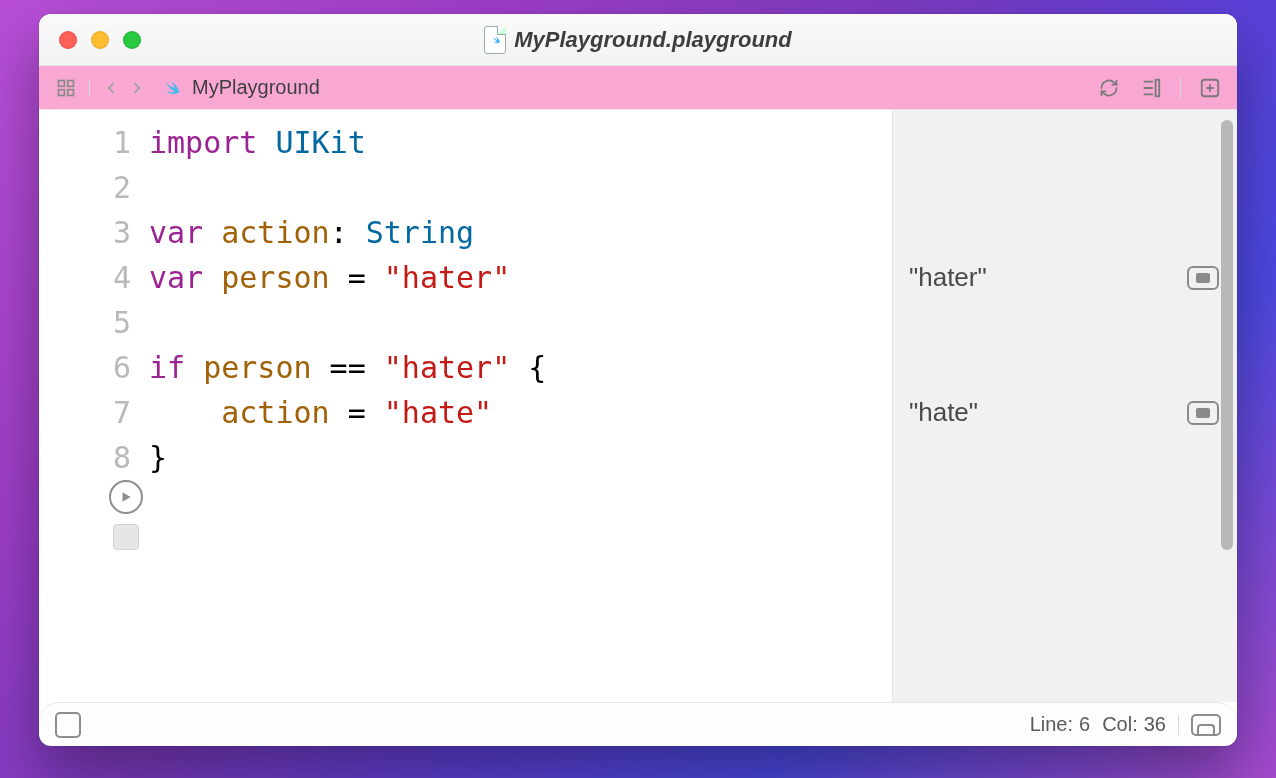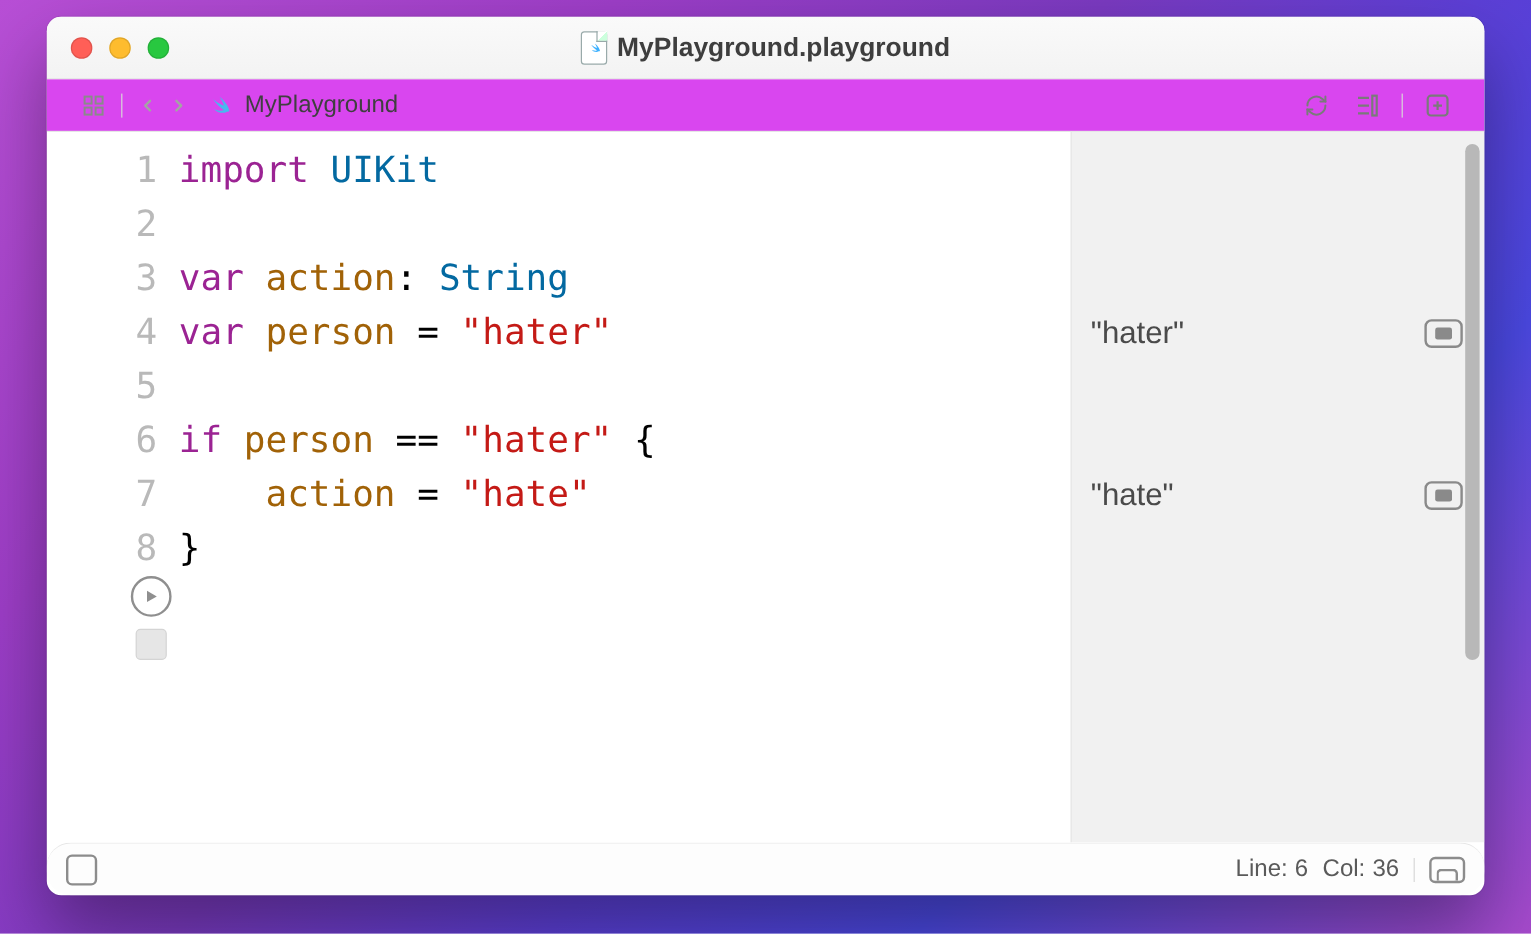--- a/index.html
+++ b/index.html
@@ -27,20 +27,21 @@
 
   
   .titlebar {
     height: 52px;
     background: linear-gradient(#fafafa, #f3f3f3);
     border-bottom: 1px solid #e6e6e6;
     display: flex;
     align-items: center;
     position: relative;
     flex: 0 0 auto;
+    font-style: italic;
   }
   .traffic {
     display: flex;
     gap: 14px;
     padding-left: 20px;
   }
   .tl-btn {
     width: 18px; height: 18px; border-radius: 50%;
     box-shadow: inset 0 0 0 1px rgba(0,0,0,0.12);
   }
@@ -73,25 +74,25 @@
     content: "";
     position: absolute; top: -1px; right: -1px;
     width: 8px; height: 8px;
     background: linear-gradient(135deg, #fff 49%, #cfd 50%);
     border-left: 1px solid #9aa; border-bottom: 1px solid #9aa;
   }
 
   
   .toolbar {
     height: 44px;
-    background: #d946ef;
+    background: #f9a8d4;
     border-bottom: 1px solid #e6e6e6;
     display: flex;
     align-items: center;
-    padding: 0 26px;
+    padding: 0 14px;
     gap: 10px;
     flex: 0 0 auto;
     color: #7a7a7a;
   }
   .tb-left { display: flex; align-items: center; gap: 10px; flex: 1; }
   .tb-right { display: flex; align-items: center; gap: 16px; }
   .tb-sep { width: 1px; height: 20px; background: #d8d8d8; }
   .breadcrumb-label { font-size: 20px; color: #3f3f3f; }
   .nav-arrows { display:flex; gap:4px; }
   .chev { width:22px; height:22px; display:flex; align-items:center; justify-content:center; color:#a4a4a4; }

